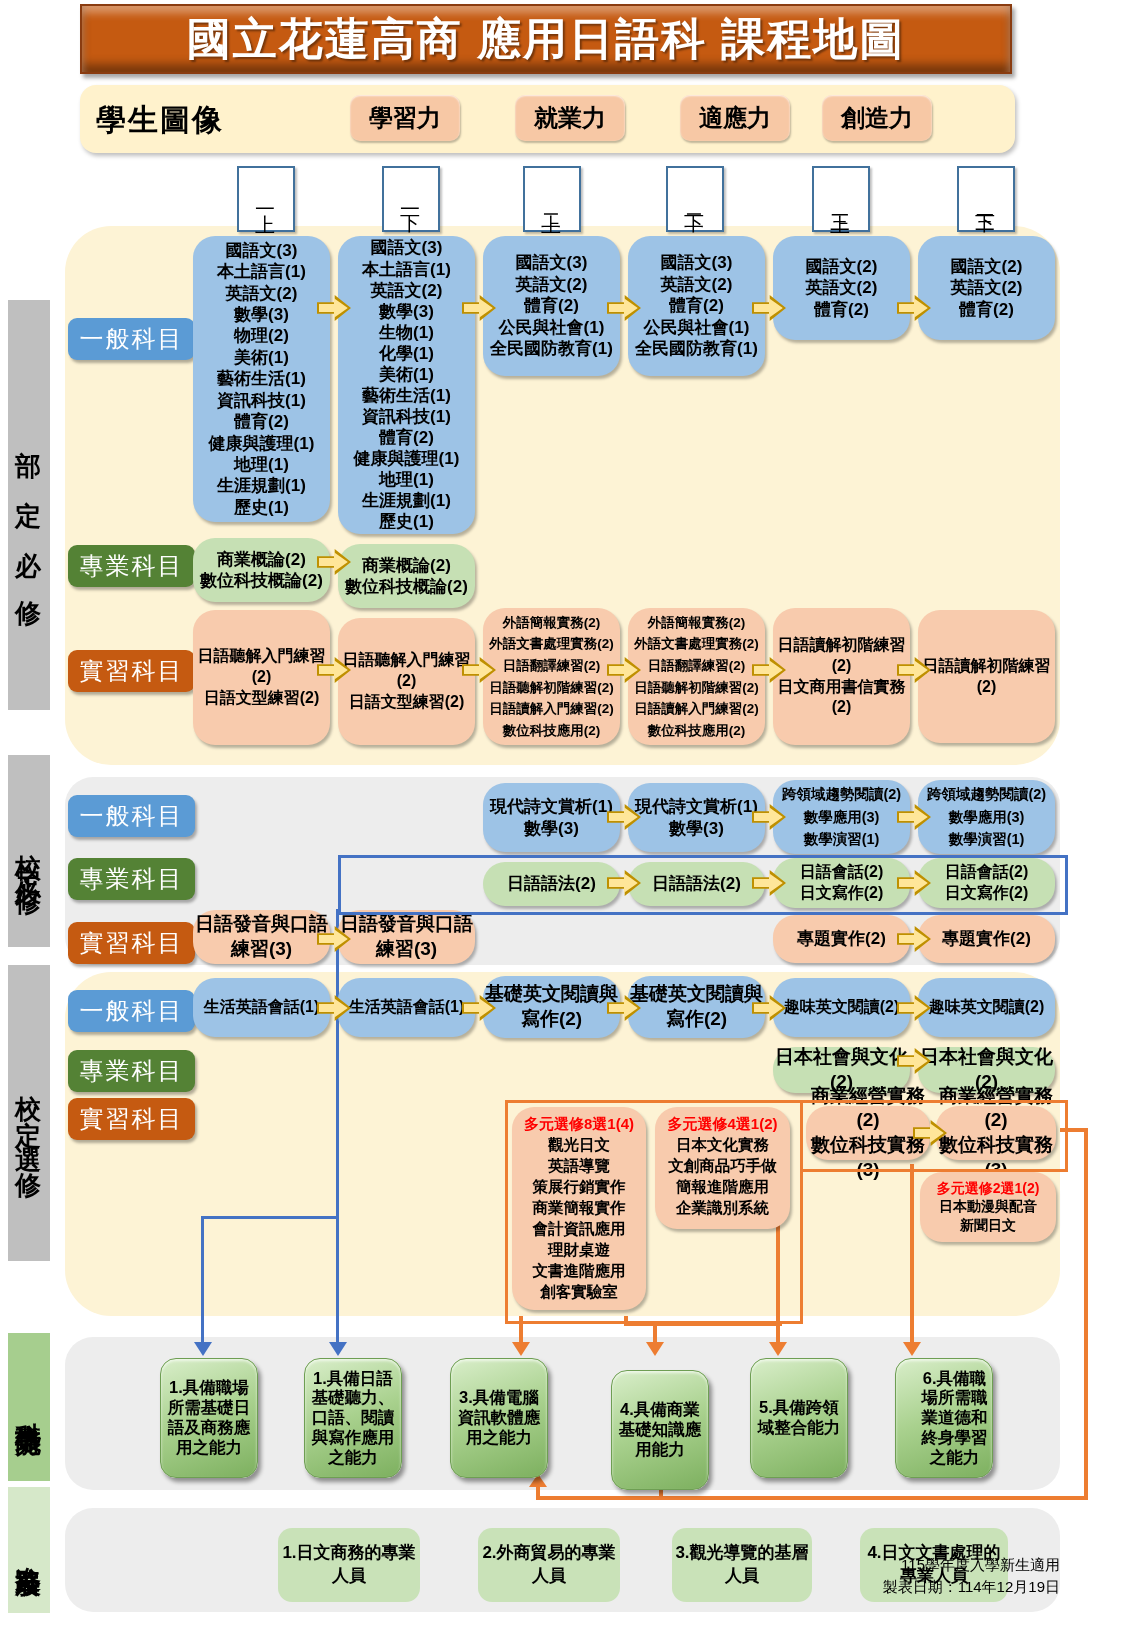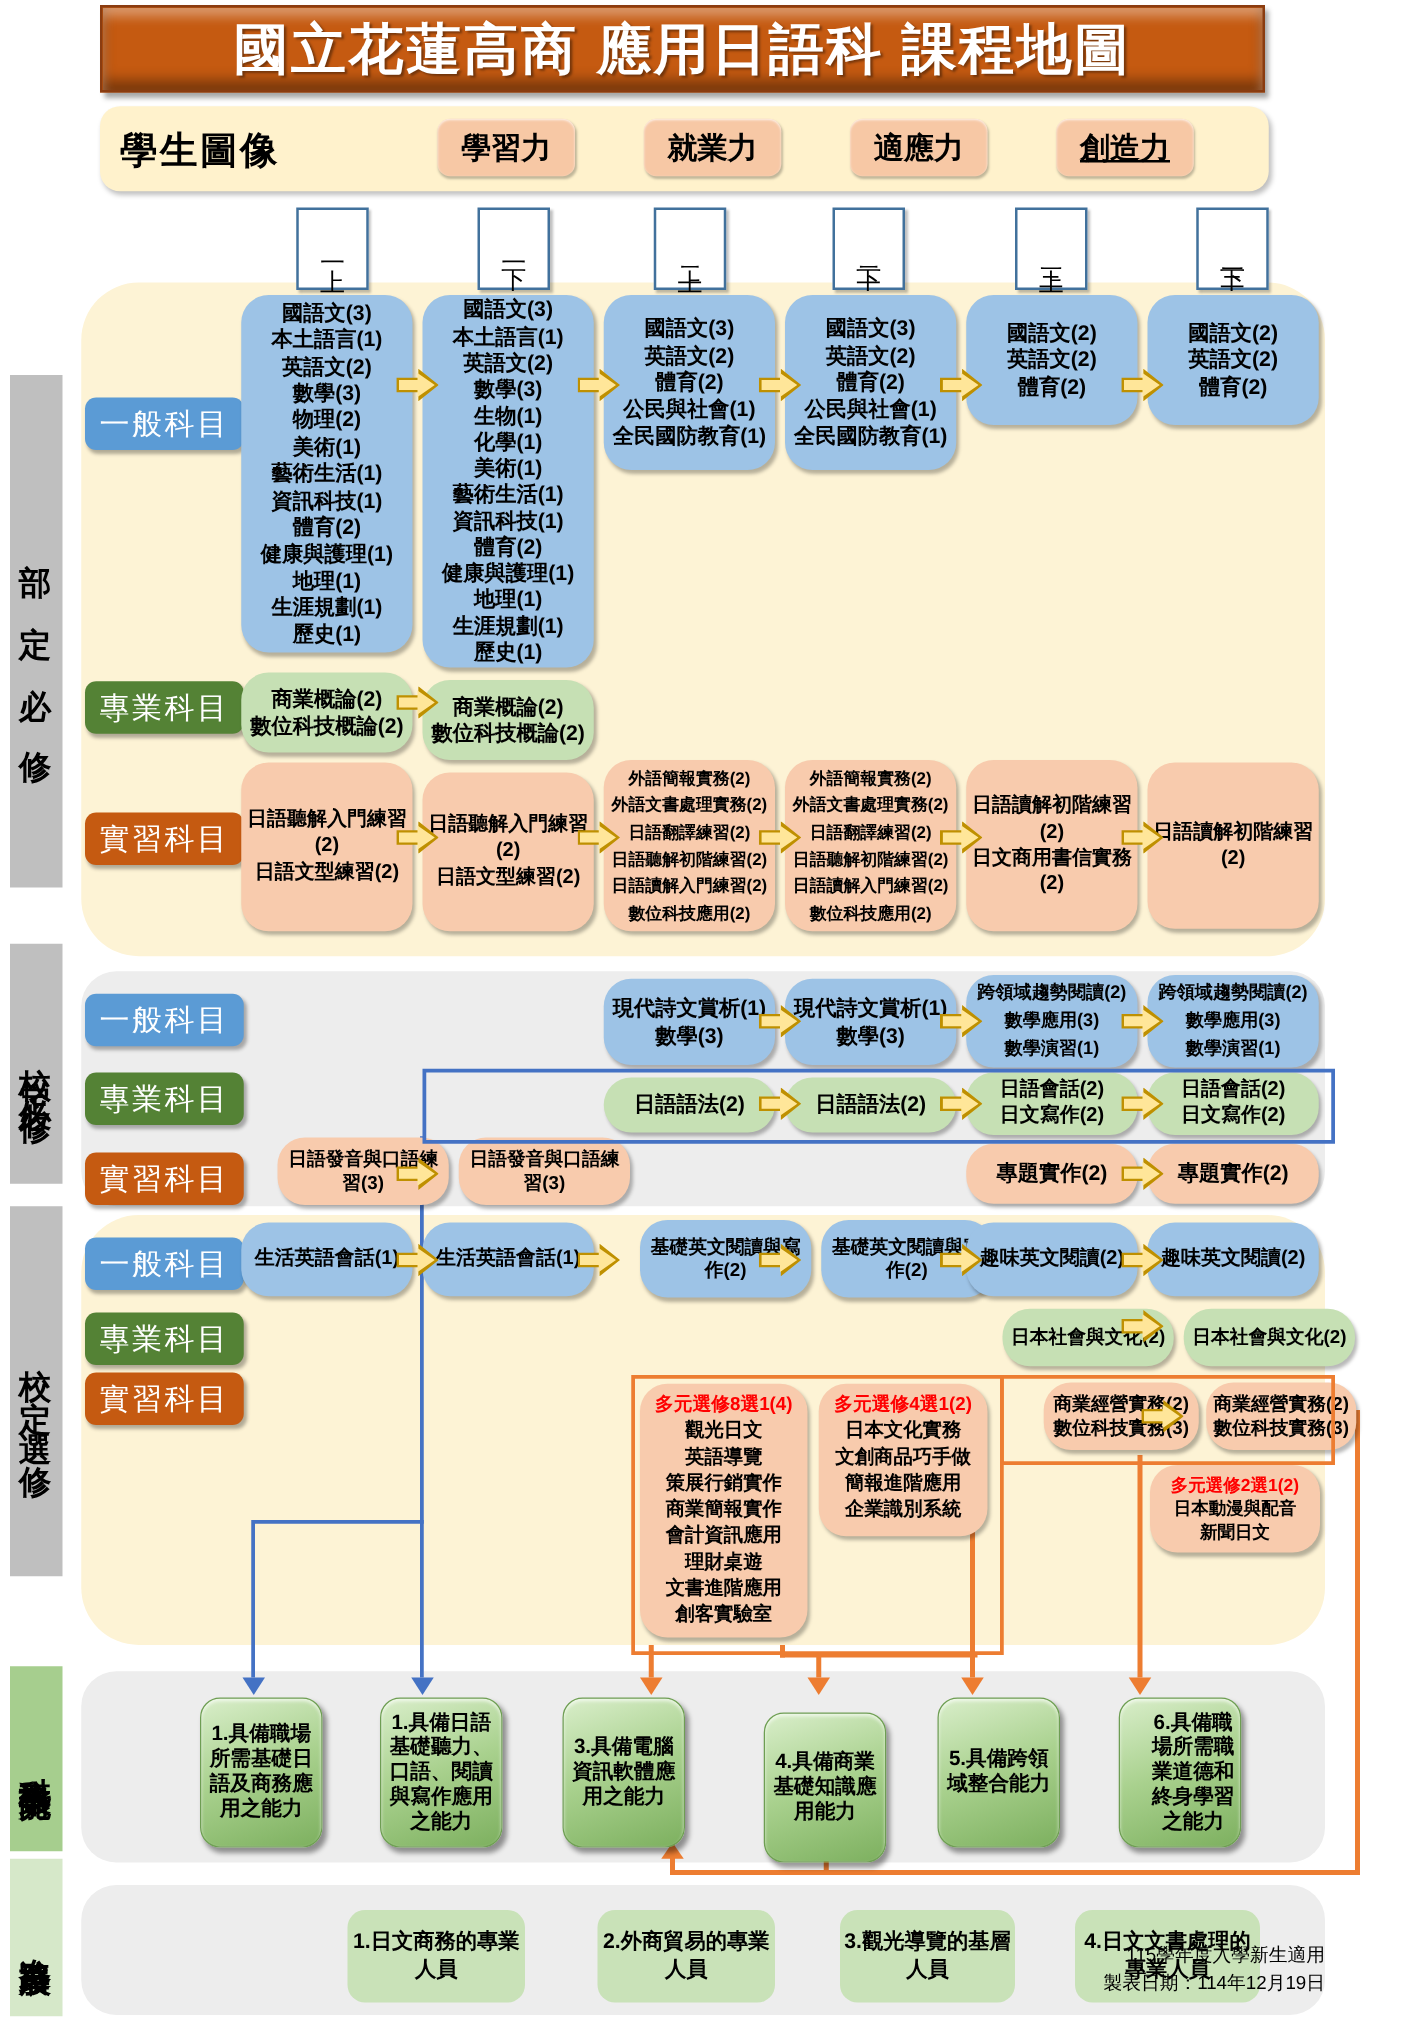--- a/index.html
+++ b/index.html
@@ -17,21 +17,21 @@
   .rowlabel{position:absolute;z-index:3;width:127px;height:42px;border-radius:9px;color:#fff;
             display:flex;align-items:center;justify-content:center;font-size:24px;letter-spacing:2px;
             box-shadow:2px 3px 3px rgba(0,0,0,.3);}
   .rl-blue{background:#5B9BD5;} .rl-green{background:#548235;} .rl-orange{background:#C55A11;}
   
   .box{position:absolute;z-index:3;border-radius:22px;display:flex;align-items:center;justify-content:center;
        text-align:center;font-weight:bold;white-space:pre-line;padding:3px 2px;box-sizing:border-box;
        box-shadow:2px 3px 3px rgba(0,0,0,.28);}
   .blue{background:#9DC3E6;} .green{background:#C6E0B4;} .orange{background:#F8CBAD;}
   .c17{font-size:17px;line-height:1.26;} .c17b{font-size:17px;line-height:1.24;}
-  .c16{font-size:16px;line-height:1.3;} .c15{font-size:15px;line-height:1.3;margin-left:29px;}
+  .c16{font-size:16px;line-height:1.3;} .c15{font-size:19px;line-height:1.3;}
   .c145{font-size:14.5px;line-height:1.55;} .c14{font-size:13.5px;line-height:1.6;}
   
   .ebox{flex-direction:column;justify-content:flex-start;padding-top:7px;}
   .etitle{color:#FF0000;font-size:15px;font-weight:bold;line-height:1.3;}
   .etitle2{color:#FF0000;font-size:14px;font-weight:bold;line-height:1.3;}
   .eitems{font-size:15.5px;font-weight:bold;line-height:1.36;white-space:pre-line;}
   
   .ability{position:absolute;z-index:3;border-radius:16px;display:flex;align-items:center;justify-content:center;
            text-align:center;font-weight:bold;font-size:16.5px;line-height:1.2;padding:3px;box-sizing:border-box;
            background:linear-gradient(160deg,#D9EECA 0%,#A9D18E 48%,#7DB05F 100%);
@@ -72,21 +72,21 @@
 <body>
 
 <div id="canvas">
 
   <div class="titlebanner abs" style="left:80px;top:4px;width:932px;height:70px;">國立花蓮高商 應用日語科 課程地圖</div>
   <div class="studentbanner abs" style="left:80px;top:85px;width:935px;height:68px;"></div>
   <div class="studentlabel abs" style="left:96px;top:100px;">學生圖像</div>
   <div class="pill" style="left:350px;top:95px;">學習力</div>
   <div class="pill" style="left:515px;top:95px;">就業力</div>
   <div class="pill" style="left:680px;top:95px;">適應力</div>
-  <div class="pill" style="left:845px;top:95px;text-decoration:underline;">創造力</div>
+  <div class="pill" style="left:822px;top:95px;">創造力</div>
 
   <div class="semhead" style="left:237px;top:166px;">一上</div>
   <div class="semhead" style="left:382px;top:166px;">一下</div>
   <div class="semhead" style="left:523px;top:166px;">二上</div>
   <div class="semhead" style="left:666px;top:166px;">二下</div>
   <div class="semhead" style="left:812px;top:166px;">三上</div>
   <div class="semhead" style="left:957px;top:166px;">三下</div>
 
   <div class="panel cream" style="left:65px;top:226px;width:995px;height:539px;"></div>
   <div class="panel graypanel" style="left:65px;top:777px;width:995px;height:188px;"></div>

